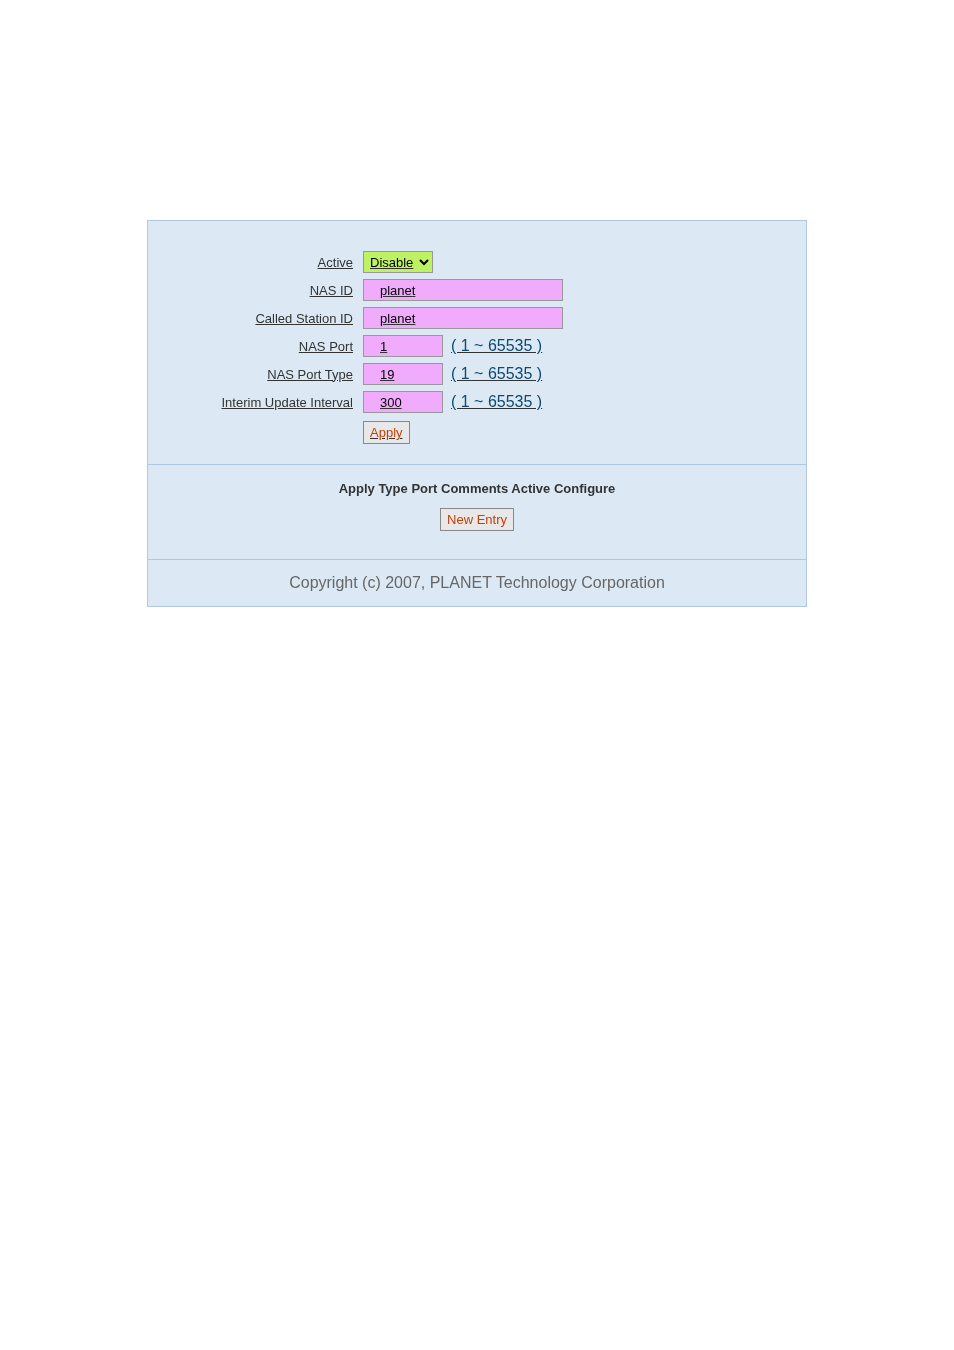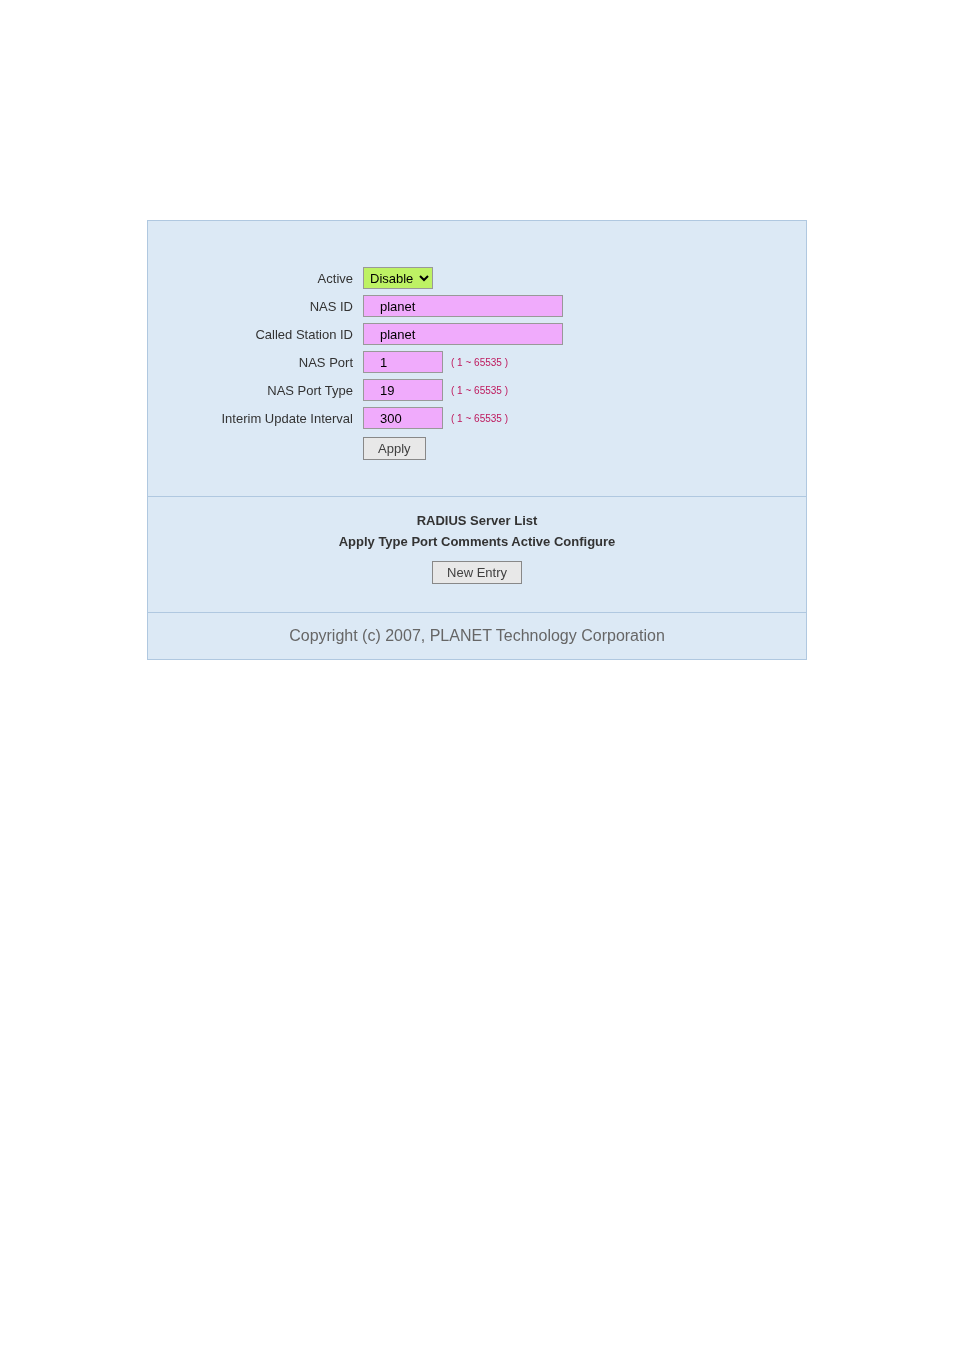--- a/index.html
+++ b/index.html
@@ -32,21 +32,22 @@
       border: 1px solid #b0c8e0;
     }
 
     
     .form-section {
       padding: 30px 40px 20px 40px;
       border-bottom: 1px solid #b0c8e0;
     }
 
     .form-table {
-      margin: 16px auto;
+      margin: 0 auto;
+      text-decoration: underline;
     }
 
     .form-row {
       display: flex;
       align-items: center;
       margin-bottom: 6px;
     }
 
     .form-label {
       width: 175px;
@@ -73,46 +74,46 @@
 
     .input-wide {
       width: 200px;
     }
 
     .input-short {
       width: 80px;
     }
 
     .range-hint {
-      font-size: 10px;
-      color: #be185d;
+      font-size: 16px;
+      color: #0c4a6e;
     }
 
     .active-select {
       font-size: 13px;
       height: 22px;
       border: 1px solid #999;
       background-color: #bef264;
       padding: 0 2px;
     }
 
     .apply-row {
       display: flex;
       justify-content: flex-start;
       margin-top: 8px;
       padding-left: 175px;
     }
 
     .btn {
       border: 1px solid #888;
       background-color: #e8e8e8;
-      padding: 3px 14px;
+      padding: 3px 6px;
       font-size: 13px;
       cursor: pointer;
-      color: #404040;
+      color: #c2410c;
     }
 
     
     .radius-section {
       padding: 16px 40px 20px 40px;
       border-bottom: 1px solid #b0c8e0;
     }
 
     .radius-title {
       text-align: center;
@@ -206,21 +207,20 @@
         </div>
 
         <div class="apply-row">
           <button class="btn">Apply</button>
         </div>
 
       </div>
     </div>
 
     <div class="radius-section">
-      <div class="radius-title">RADIUS Server List</div>
       <div class="radius-columns">Apply Type Port Comments Active Configure</div>
       <div class="new-entry-row">
         <button class="btn">New Entry</button>
       </div>
     </div>
 
     <div class="footer-section">
       <div class="footer-text">Copyright (c) 2007, PLANET Technology Corporation</div>
     </div>
 

